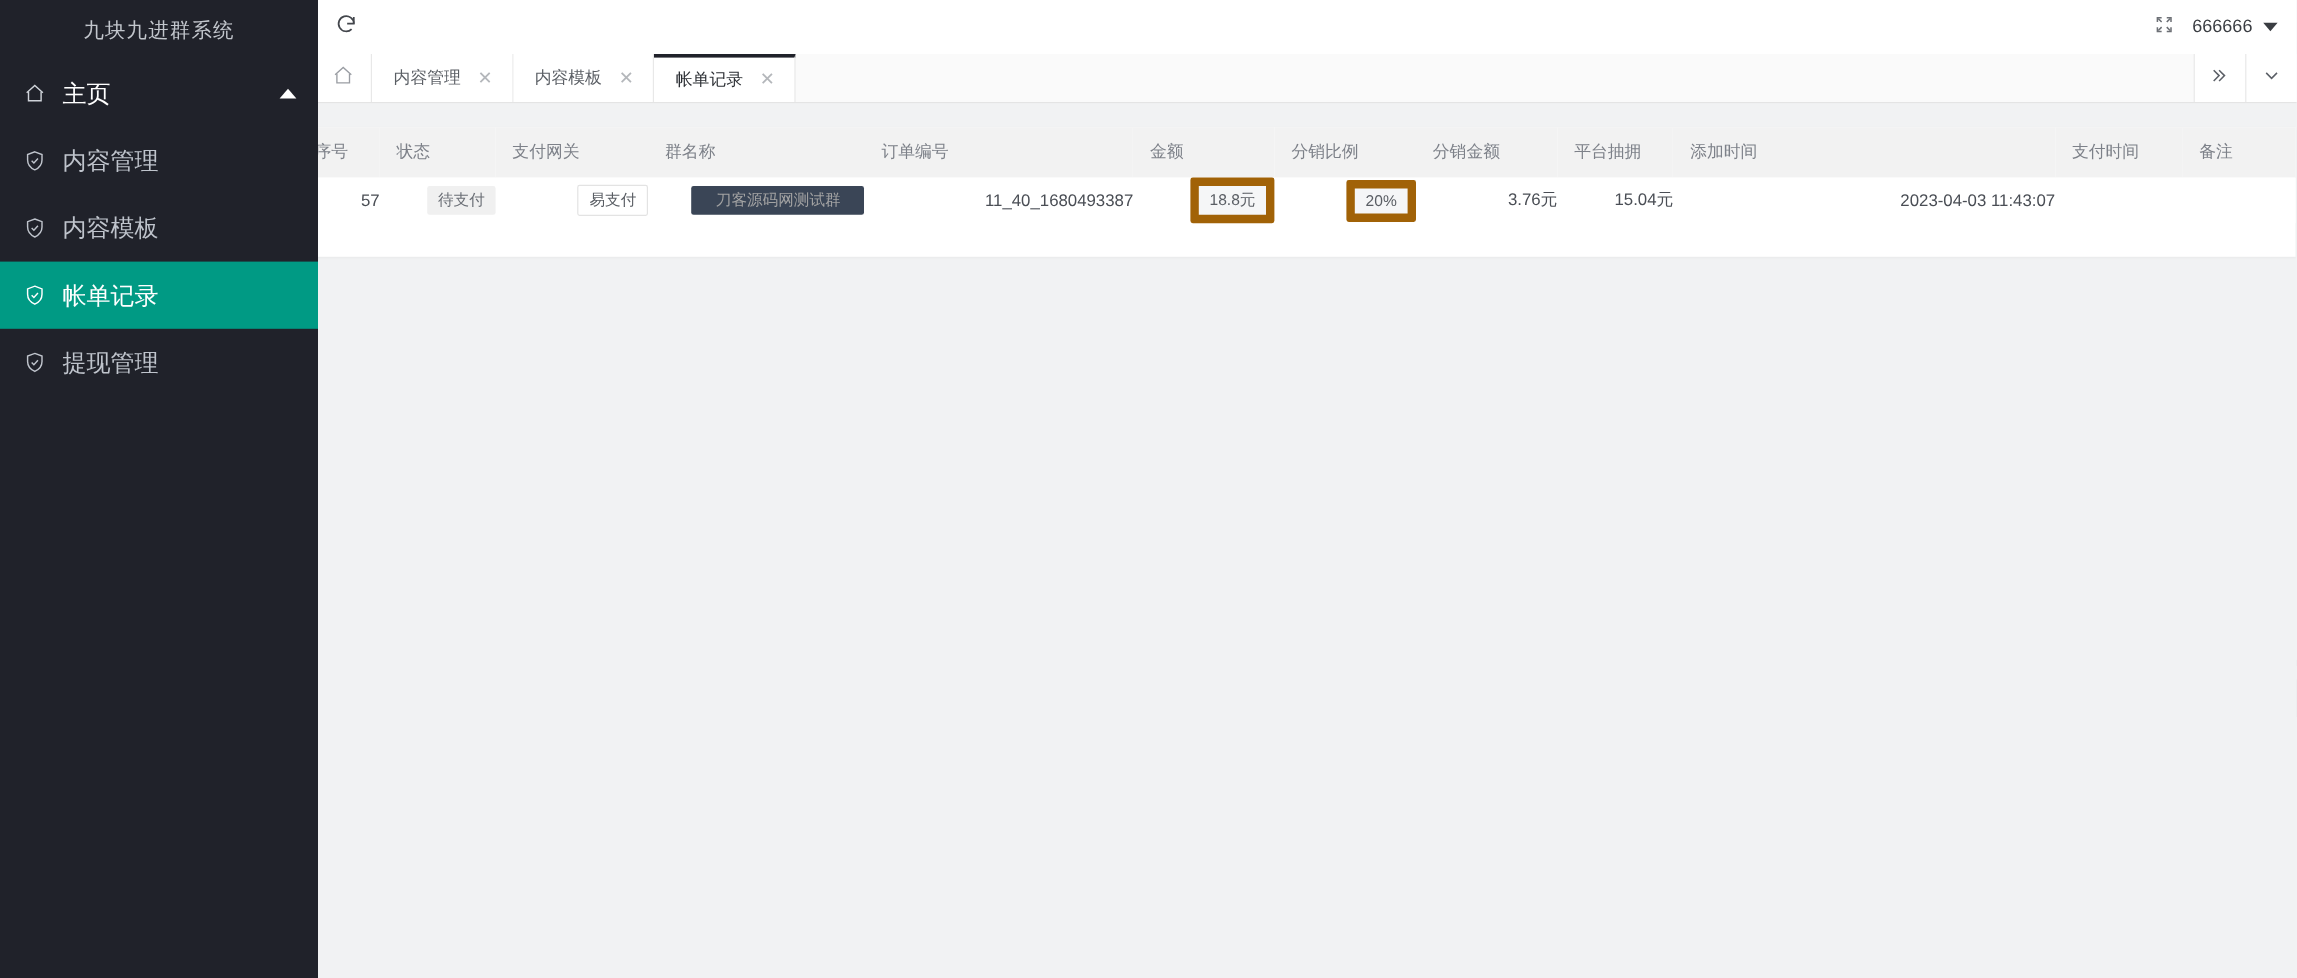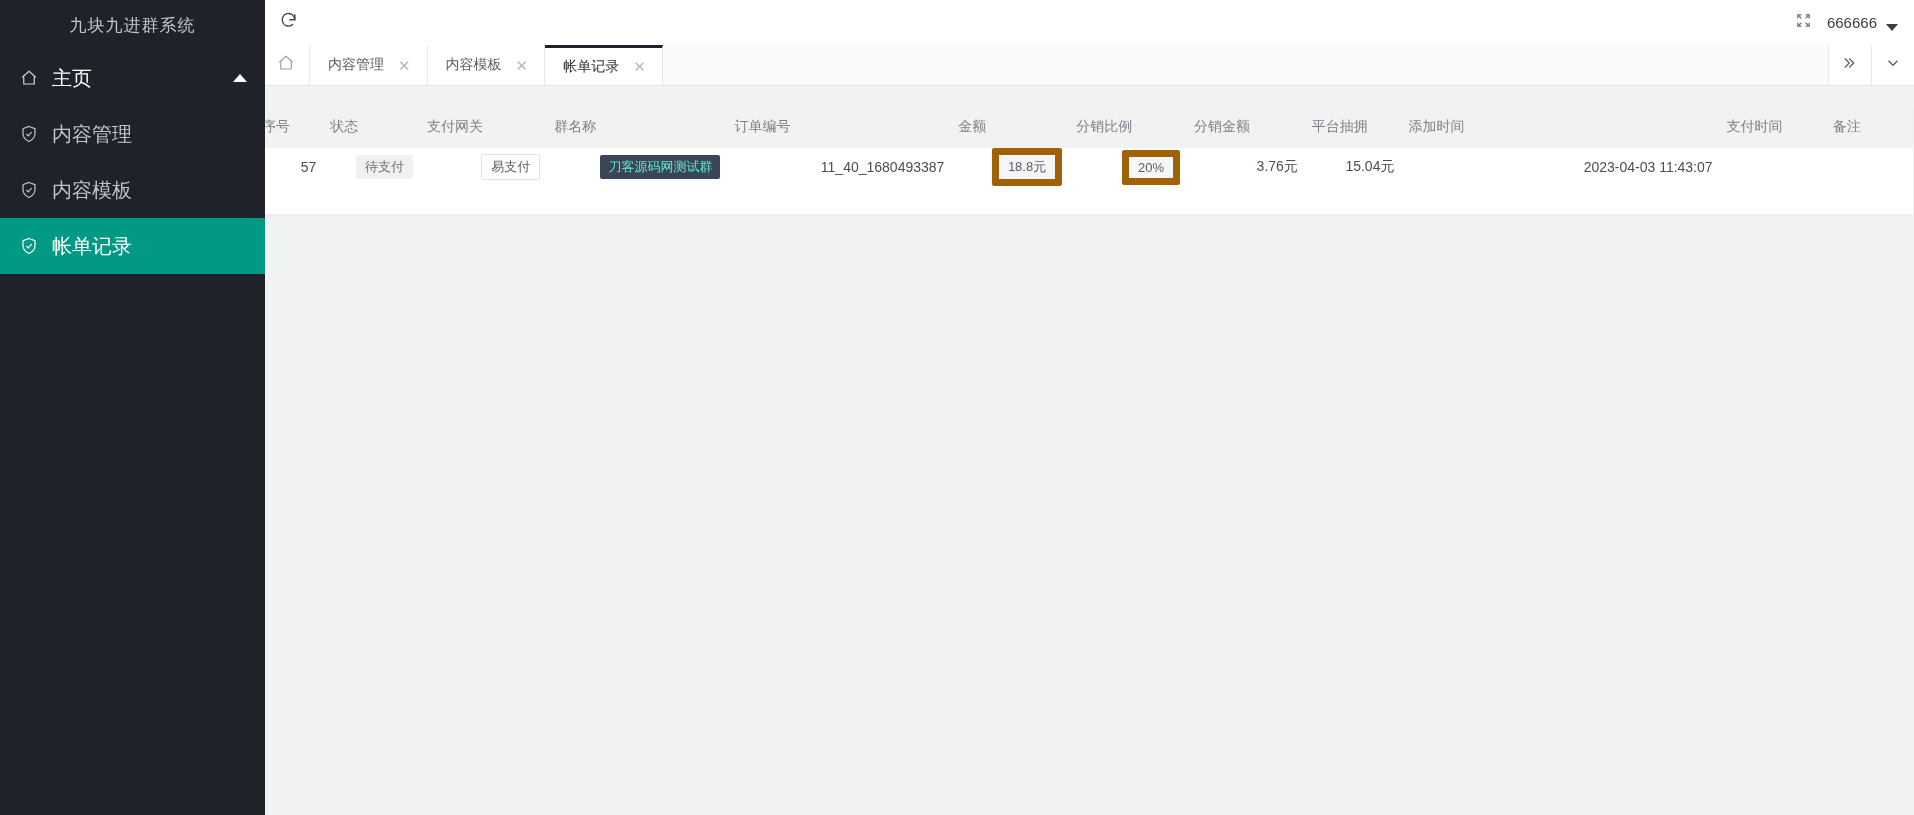--- a/index.html
+++ b/index.html
@@ -94,21 +94,21 @@
     z-index: 15;
   }
   .tb-btn {
     width: 46px; height: 45px;
     display: flex; align-items: center; justify-content: center;
     cursor: pointer;
     color: #43464c;
   }
   .tb-spacer { flex: 1 1 auto; }
   .tb-user {
-    display: flex; align-items: flex-end;
+    display: flex; align-items: center;
     font-size: 15px; color: #3a3d42;
     padding-right: 16px;
     cursor: pointer;
   }
   .tb-user .udrop {
     width: 0; height: 0;
     margin-left: 9px;
     border-left: 6px solid transparent;
     border-right: 6px solid transparent;
     border-top: 7px solid #3a3d42;
@@ -221,23 +221,23 @@
     color: #5a5e64;
   }
   .pill.light {
     background: #f5f6f7;
     border: 7px solid #a16207;
     color: #5a5e64;
   }
   .tagdark {
     display: inline-block;
     background: #3a4556;
-    color: #5eead4;
+    color: #a3a3a3;
     font-size: 13px;
-    padding: 3px 8px;
+    padding: 3px 20px;
     border-radius: 2px;
   }
   .plain { color: #4a4e55; font-size: 14px; }
 </style>
 </head>
 <body>
 
 <div id="app">
 
   <div class="sidebar">
@@ -278,20 +278,29 @@
     <div class="nav-item active">
       <span class="ico">
         <svg width="18" height="18" viewBox="0 0 24 24" fill="none" stroke="#ffffff" stroke-width="1.6">
           <path d="M12 2l8 3v6c0 5-3.5 9-8 11-4.5-2-8-6-8-11V5z"></path>
             <path d="M8.5 12l2.5 2.5 4.5-5"></path>
         </svg>
       </span>
       <span>帐单记录</span>
     </div>
 
+    <div class="nav-item">
+      <span class="ico">
+        <svg width="18" height="18" viewBox="0 0 24 24" fill="none" stroke="#bfc4cc" stroke-width="1.6">
+          <path d="M12 2l8 3v6c0 5-3.5 9-8 11-4.5-2-8-6-8-11V5z"></path>
+            <path d="M8.5 12l2.5 2.5 4.5-5"></path>
+        </svg>
+      </span>
+      <span>提现管理</span>
+    </div>
   </div>
 
   <div class="topbar">
     <div class="tb-btn">
       <span>
         <svg width="19" height="19" viewBox="0 0 24 24" fill="none" stroke="#43464c" stroke-width="1.8">
           <path d="M3 6h2M3 12h2M3 18h2M8 6h13M8 12h13M8 18h13"></path>
         </svg>
       </span>
     </div>

